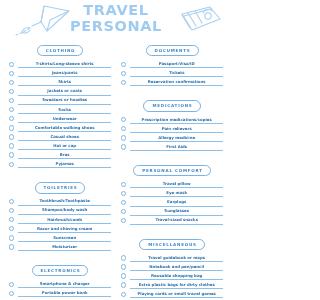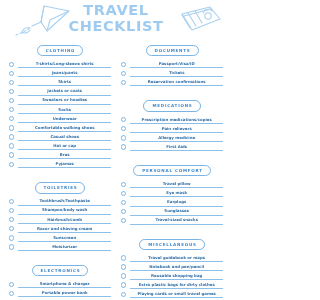--- a/index.html
+++ b/index.html
@@ -142,21 +142,21 @@
           <path d="M30 4 L27 20"></path>
           <path d="M27 20 L18 24"></path>
           <path d="M16 26 C12 25 9 27 8 30 C10 32 14 31 16 28"></path>
           <path d="M2 33 C7 31 12 29 17 25" stroke-dasharray="2 2.4"></path>
         </g>
       </svg>
     </div>
 
     <div id="title-block">
       <div class="title-line l1">TRAVEL</div>
-      <div class="title-line l2">CHECKLIST</div>
+      <div class="title-line l2">PERSONAL</div>
     </div>
 
     <div id="suitcase-art">
       <svg viewBox="0 0 52 32" width="52" height="32">
         <g fill="none" stroke="#a8d0ef" stroke-width="1.1" stroke-linecap="round" stroke-linejoin="round">
           <path d="M10 11 L38 4 L48 16 L20 27 Z"></path>
           <path d="M12 13 L39 6"></path>
           <path d="M18 25 L10 12"></path>
           <path d="M24 23 L16 10"></path>
           <path d="M30 20 L23 8"></path>

